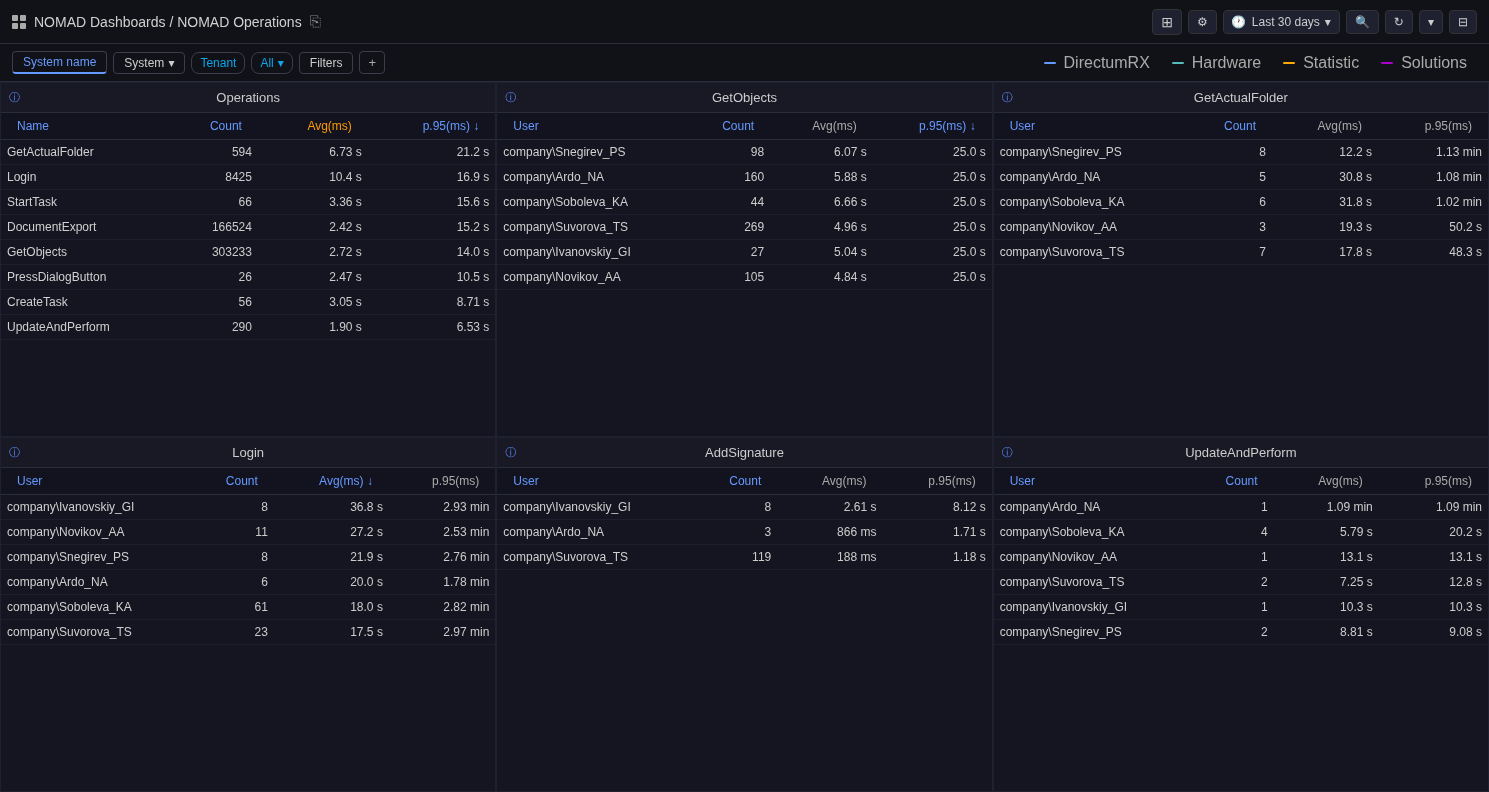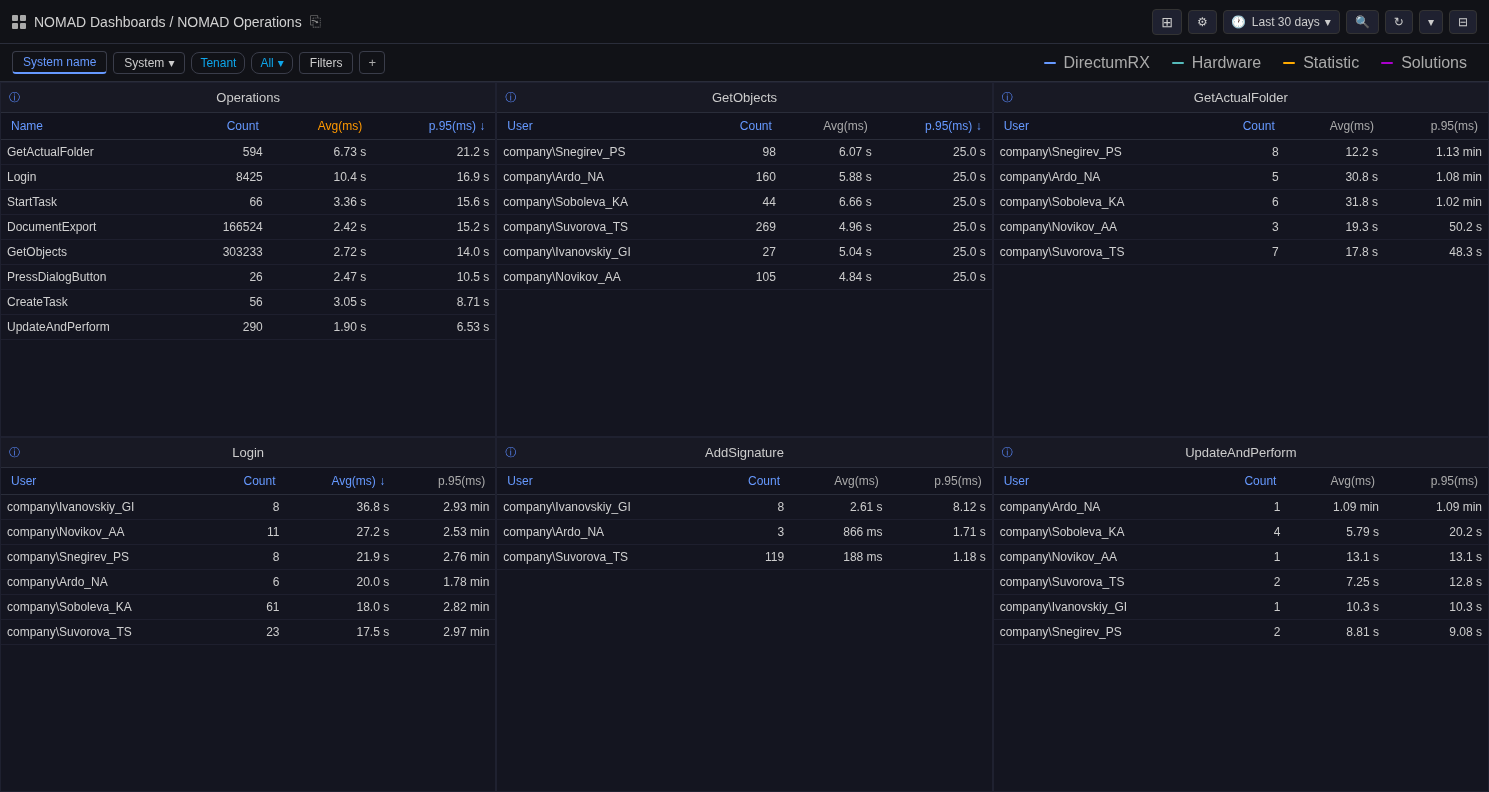--- a/index.html
+++ b/index.html
@@ -36,21 +36,21 @@
     
     
     .panel { background: #141520; border: 1px solid #1f2130; display: flex; flex-direction: column; overflow: hidden; }
     .panel-header { background: #181924; text-align: center; padding: 7px 8px; font-size: 13px; color: #ccc; font-weight: 500; border-bottom: 1px solid #2a2d3a; display: flex; align-items: center; justify-content: center; gap: 6px; position: relative; }
     .panel-header .info-icon { position: absolute; left: 8px; color: #5a8aff; font-size: 11px; cursor: pointer; }
     
     
     .panel-table { flex: 1; overflow: hidden; }
     table { width: 100%; border-collapse: collapse; font-size: 12px; }
     thead tr { background: #12131e; border-bottom: 1px solid #2a2d3a; }
-    thead th { padding: 6px 10px; text-align: left; color: #aaa; font-weight: 400; white-space: nowrap; margin-left: 34px; }
+    thead th { padding: 6px 16px; text-align: left; color: #aaa; font-weight: 400; white-space: nowrap; margin-left: 34px; }
     thead th.right { text-align: right; }
     thead th.sort-col { color: #6699ff; cursor: pointer; }
     tbody tr { border-bottom: 1px solid #1e1f2e; }
     tbody td { padding: 5px 6px; }
     tbody td.right { text-align: right; color: #ccc; }
     .val-orange { color: #f90; }
     .val-green { color: #5d5; }
     .val-red { color: #f55; }
     .col-name { color: #d0d0d0; }
     .col-user { color: #d0d0d0; }

